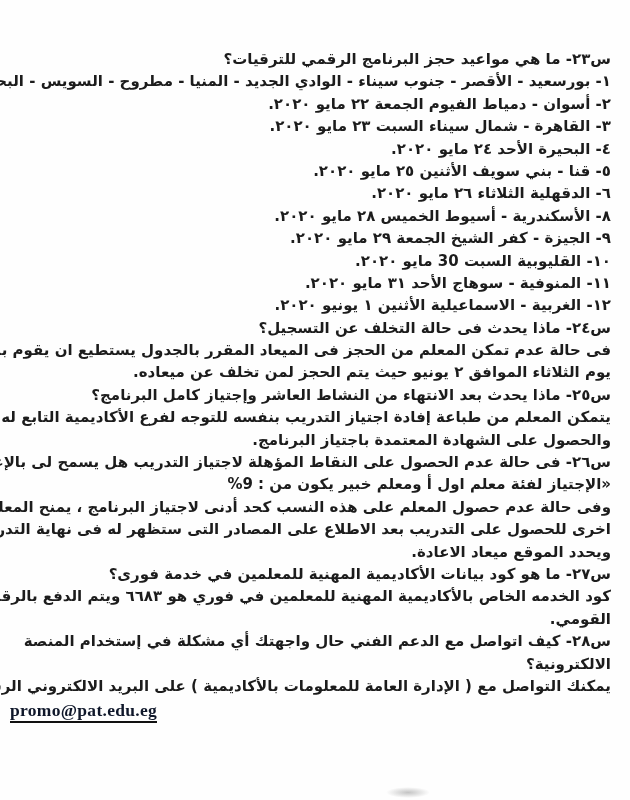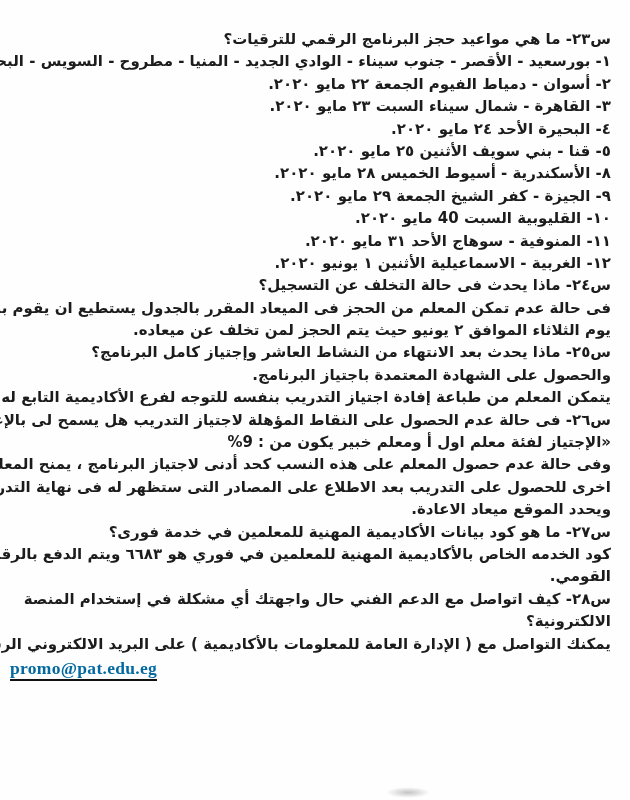--- a/index.html
+++ b/index.html
@@ -7,42 +7,42 @@
     width:630px; height:800px; overflow:hidden; background:#ffffff;
   }
   .page {
     position:relative; box-sizing:border-box;
     width:630px; height:800px;
     background:#fefefe;
     color:#1c1c1c;
     direction:rtl;
     font-family:"DejaVu Sans", sans-serif;
     font-weight:700;
-    padding:28px 19px 0 10px;
+    padding:48px 19px 0 10px;
   }
   .ln {
     white-space:nowrap;
     text-align:right;
     font-size:15px;
     line-height:22.4px;
     height:22.4px;
     overflow:visible;
   }
   .email-row {
     direction:ltr;
     text-align:left;
     line-height:24px;
     padding-top:1px;
   }
   .email {
     font-family:"Liberation Serif", serif;
     font-weight:700;
     font-size:17.5px;
     letter-spacing:0.3px;
-    color:#0369a1;
+    color:#0f172a;
     border-bottom:2px solid #111111;
     padding-bottom:1px;
   }
   .smudge {
     position:absolute;
     left:386px; top:787px;
     width:44px; height:11px;
     border-radius:50%;
     background:radial-gradient(ellipse at center, rgba(125,125,125,0.45) 0%, rgba(125,125,125,0.0) 70%);
   }
@@ -50,31 +50,32 @@
 </head>
 <body>
 
 <div class="page">
   <div class="ln">س٢٣- ما هي مواعيد حجز البرنامج الرقمي للترقيات؟</div>
   <div class="ln">١- بورسعيد - الأقصر - جنوب سيناء - الوادي الجديد - المنيا - مطروح - السويس - البحر</div>
   <div class="ln">٢- أسوان - دمياط الفيوم الجمعة ٢٢ مايو ٢٠٢٠.</div>
   <div class="ln">٣- القاهرة - شمال سيناء السبت ٢٣ مايو ٢٠٢٠.</div>
   <div class="ln">٤- البحيرة الأحد ٢٤ مايو ٢٠٢٠.</div>
   <div class="ln">٥- قنا - بني سويف الأثنين ٢٥ مايو ٢٠٢٠.</div>
+  <div class="ln">٦- الدقهلية الثلاثاء ٢٦ مايو ٢٠٢٠.</div>
   <div class="ln">٨- الأسكندرية - أسيوط الخميس ٢٨ مايو ٢٠٢٠.</div>
   <div class="ln">٩- الجيزة - كفر الشيخ الجمعة ٢٩ مايو ٢٠٢٠.</div>
-  <div class="ln">١٠- القليوبية السبت 40 مايو ٢٠٢٠.</div>
+  <div class="ln">١٠- القليوبية السبت 30 مايو ٢٠٢٠.</div>
   <div class="ln">١١- المنوفية - سوهاج الأحد ٣١ مايو ٢٠٢٠.</div>
   <div class="ln">١٢- الغربية - الاسماعيلية الأثنين ١ يونيو ٢٠٢٠.</div>
   <div class="ln">س٢٤- ماذا يحدث فى حالة التخلف عن التسجيل؟</div>
   <div class="ln">فى حالة عدم تمكن المعلم من الحجز فى الميعاد المقرر بالجدول يستطيع ان يقوم بالحجز من</div>
   <div class="ln">يوم الثلاثاء الموافق ٢ يونيو حيث يتم الحجز لمن تخلف عن ميعاده.</div>
   <div class="ln">س٢٥- ماذا يحدث بعد الانتهاء من النشاط العاشر وإجتياز كامل البرنامج؟</div>
+  <div class="ln">يتمكن المعلم من طباعة إفادة اجتياز التدريب بنفسه للتوجه لفرع الأكاديمية التابع له</div>
   <div class="ln">والحصول على الشهادة المعتمدة باجتياز البرنامج.</div>
-  <div class="ln">يتمكن المعلم من طباعة إفادة اجتياز التدريب بنفسه للتوجه لفرع الأكاديمية التابع له</div>
   <div class="ln">س٢٦- فى حالة عدم الحصول على النقاط المؤهلة لاجتياز التدريب هل يسمح لى بالإعادة ؟</div>
   <div class="ln">«الإجتياز لفئة معلم اول أ ومعلم خبير يكون من : 9%</div>
   <div class="ln">وفى حالة عدم حصول المعلم على هذه النسب كحد أدنى لاجتياز البرنامج ، يمنح المعلم فرصة</div>
   <div class="ln">اخرى للحصول على التدريب بعد الاطلاع على المصادر التى ستظهر له فى نهاية التدريب</div>
   <div class="ln">ويحدد الموقع ميعاد الاعادة.</div>
   <div class="ln">س٢٧- ما هو كود بيانات الأكاديمية المهنية للمعلمين في خدمة فورى؟</div>
   <div class="ln">كود الخدمه الخاص بالأكاديمية المهنية للمعلمين في فوري هو ٦٦٨٣ ويتم الدفع بالرقم</div>
   <div class="ln">القومي.</div>
   <div class="ln">س٢٨- كيف اتواصل مع الدعم الفني حال واجهتك أي مشكلة في إستخدام المنصة</div>
   <div class="ln">الالكترونية؟</div>

